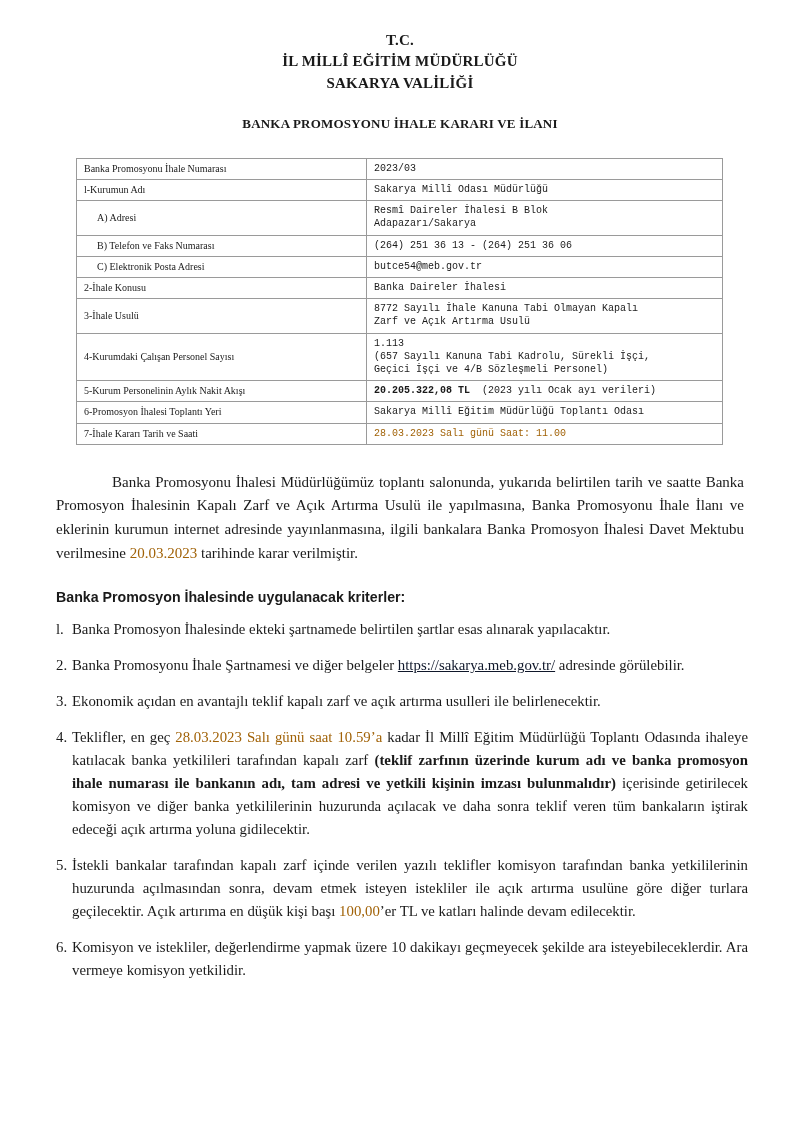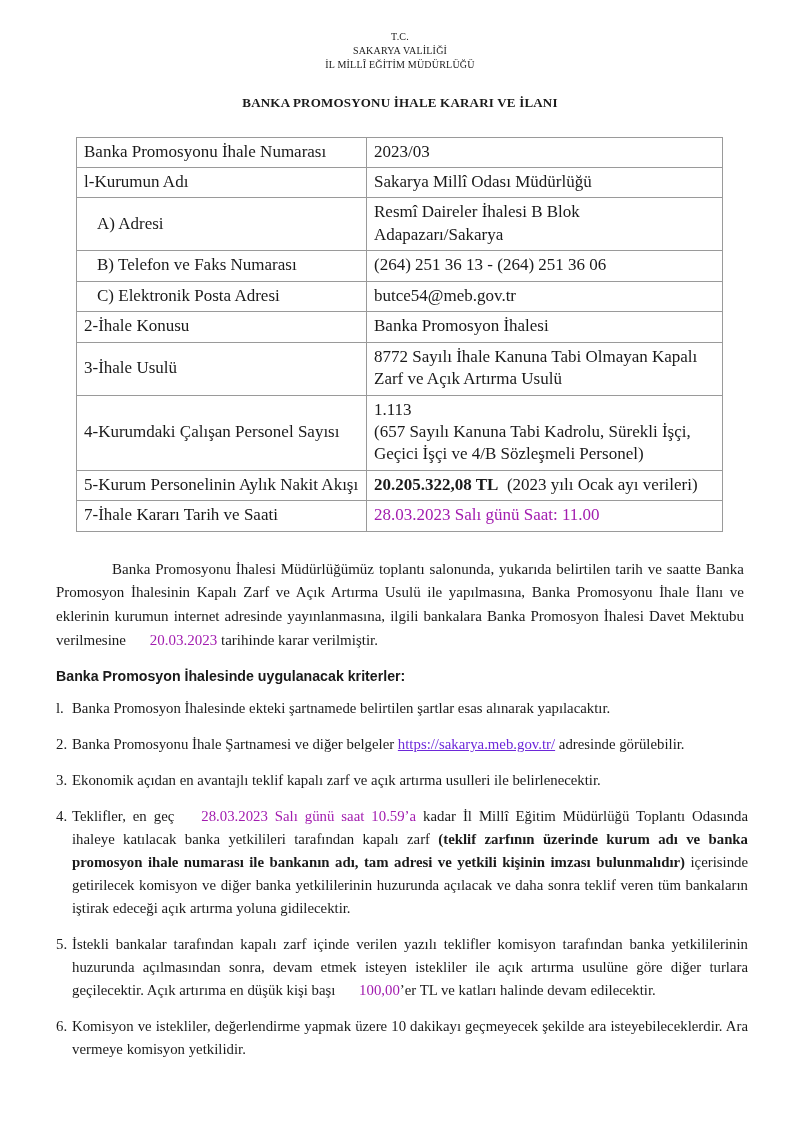--- a/index.html
+++ b/index.html
@@ -20,22 +20,22 @@
     width: 800px;
     height: 1132px;
     box-sizing: border-box;
     padding: 30px 52px 0 52px;
     position: relative;
   }
 
   
   .doc-header {
     text-align: center;
-    font-weight: normal;
-    font-size: 10px;
+    font-weight: bold;
+    font-size: 15px;
     line-height: 1.42;
     letter-spacing: 0.2px;
   }
   .doc-header .line {
     display: block;
   }
   .doc-title {
     text-align: center;
     font-weight: bold;
     font-size: 13px;
@@ -43,56 +43,56 @@
     letter-spacing: 0.2px;
   }
 
   
   .info-table {
     margin-top: 26px;
     margin-left: 24px;
     width: 618px;
     border-collapse: collapse;
     table-layout: fixed;
-    font-size: 17px;
+    font-size: 10px;
   }
   .info-table td {
     border: 1px solid #9a9a9a;
     padding: 3px 7px 4px 7px;
     vertical-align: middle;
     line-height: 1.32;
   }
   .info-table td.label {
     width: 275px;
   }
   .info-table td.value {
     width: 341px;
+    font-family: Liberation Mono, monospace;
   }
   .indent-label {
     padding-left: 20px !important;
   }
   .bold {
     font-weight: bold;
   }
   .red {
-    color: #a21caf;
-    margin-left: 20px;
+    color: #a16207;
   }
 
   
   .intro {
     margin-top: 26px;
     font-size: 15px;
     line-height: 1.58;
     text-align: justify;
     text-indent: 56px;
     padding: 0 4px 0 4px;
   }
   .criteria-heading {
-    margin-top: 16px;
+    margin-top: 24px;
     font-family: "Liberation Sans", sans-serif;
     font-weight: bold;
     font-size: 14.2px;
     padding-left: 4px;
   }
   ol.criteria {
     margin: 0;
     padding: 0;
     list-style: none;
     font-size: 14.8px;
@@ -107,33 +107,33 @@
   ol.criteria > li .num {
     flex: 0 0 auto;
     width: 16px;
     text-align: left;
   }
   ol.criteria > li .txt {
     flex: 1 1 auto;
     text-align: justify;
   }
   a.link {
-    color: #6d28d9;
+    color: #0f172a;
     text-decoration: underline;
   }
 </style>
 </head>
 <body>
 
 <div class="page">
 
   <div class="doc-header">
     <span class="line">T.C.</span>
+    <span class="line">İL MİLLÎ EĞİTİM MÜDÜRLÜĞÜ</span>
     <span class="line">SAKARYA VALİLİĞİ</span>
-    <span class="line">İL MİLLÎ EĞİTİM MÜDÜRLÜĞÜ</span>
   </div>
 
   <div class="doc-title">BANKA PROMOSYONU İHALE KARARI VE İLANI</div>
 
   <table class="info-table">
     <tbody>
       <tr>
         <td class="label">Banka Promosyonu İhale Numarası</td>
         <td class="value">2023/03</td>
       </tr>
@@ -151,21 +151,21 @@
       <tr>
         <td class="label indent-label">B) Telefon ve Faks Numarası</td>
         <td class="value">(264) 251 36 13  - (264) 251 36 06</td>
       </tr>
       <tr>
         <td class="label indent-label">C) Elektronik Posta Adresi</td>
         <td class="value">butce54@meb.gov.tr</td>
       </tr>
       <tr>
         <td class="label">2-İhale Konusu</td>
-        <td class="value">Banka Promosyon İhalesi</td>
+        <td class="value">Banka Daireler İhalesi</td>
       </tr>
       <tr>
         <td class="label">3-İhale Usulü</td>
         <td class="value">
           <span>8772 Sayılı İhale Kanuna Tabi Olmayan Kapalı</span><br>
           <span>Zarf ve Açık Artırma Usulü</span>
         </td>
       </tr>
       <tr>
         <td class="label">4-Kurumdaki Çalışan Personel Sayısı</td>
@@ -176,20 +176,24 @@
         </td>
       </tr>
       <tr>
         <td class="label">5-Kurum Personelinin Aylık Nakit Akışı</td>
         <td class="value">
           <span class="bold">20.205.322,08 TL</span>&nbsp;
           <span>(2023 yılı Ocak ayı verileri)</span>
         </td>
       </tr>
       <tr>
+        <td class="label">6-Promosyon İhalesi Toplantı Yeri</td>
+        <td class="value">Sakarya Millî Eğitim Müdürlüğü Toplantı Odası</td>
+      </tr>
+      <tr>
         <td class="label">7-İhale Kararı Tarih ve Saati</td>
         <td class="value red">28.03.2023 Salı günü Saat: 11.00</td>
       </tr>
     </tbody>
   </table>
 
   <p class="intro"><span>Banka Promosyonu İhalesi Müdürlüğümüz toplantı salonunda, yukarıda belirtilen tarih ve saatte Banka Promosyon İhalesinin Kapalı Zarf ve Açık Artırma Usulü ile yapılmasına, Banka Promosyonu İhale İlanı ve eklerinin kurumun internet adresinde yayınlanmasına, ilgili bankalara Banka Promosyon İhalesi Davet Mektubu verilmesine </span><span class="red">20.03.2023</span><span> tarihinde karar verilmiştir.</span></p>
 
   <div class="criteria-heading">Banka Promosyon İhalesinde uygulanacak kriterler:</div>
 

